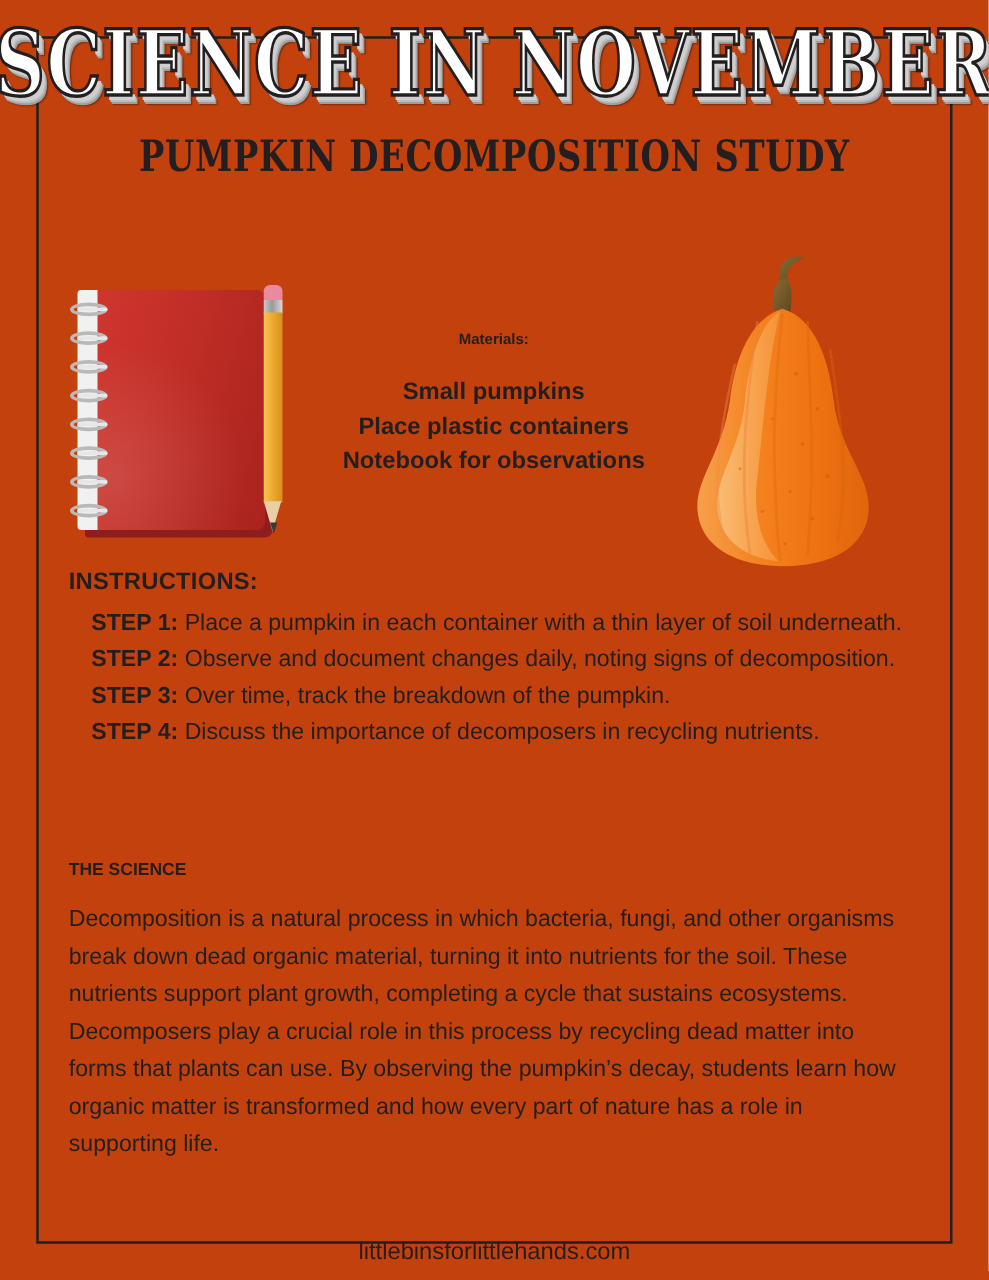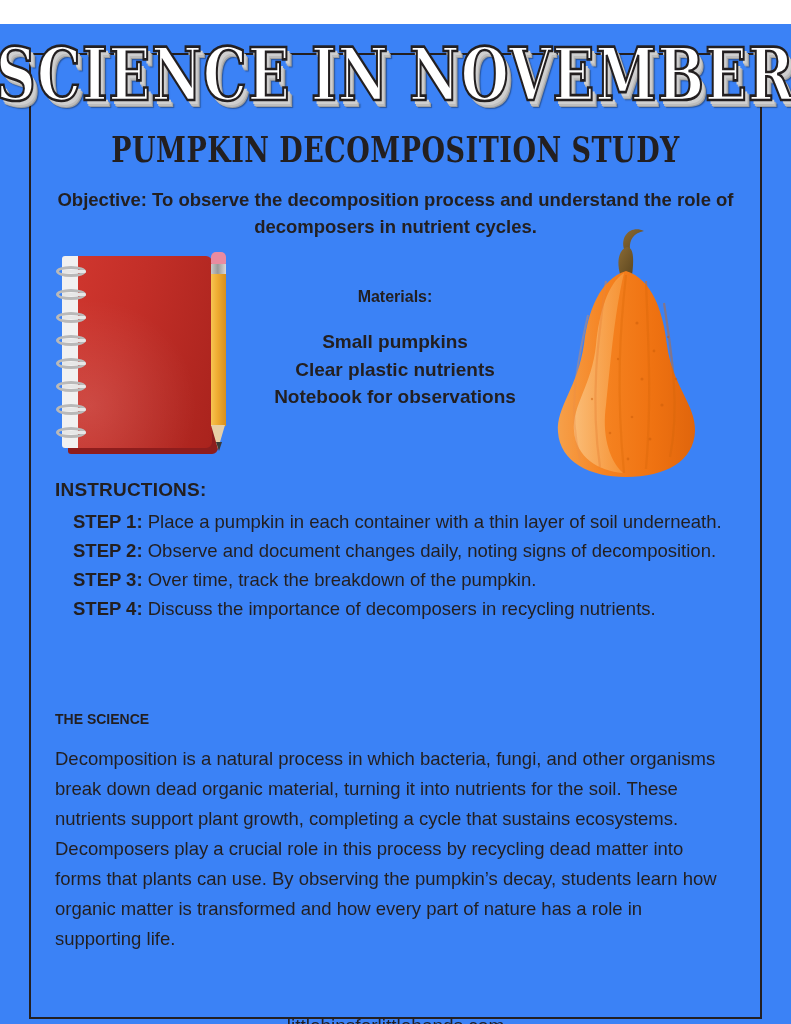--- a/index.html
+++ b/index.html
@@ -11,22 +11,21 @@
     width: 791px;
     height: 1024px;
     font-family: "Liberation Sans", sans-serif;
     color: #231f20;
     position: relative;
     overflow: hidden;
   }
   .page {
     position: absolute;
     inset: 0;
-    background: #3b82f6;
-    margin-top: 24px;
+    background: #c2410c;
   }
   .border-frame {
     position: absolute;
     left: 29px;
     top: 29px;
     width: 733px;
     height: 966px;
     border: 2px solid #231f20;
     box-sizing: border-box;
   }
@@ -88,21 +87,21 @@
 
   
   .materials {
     position: absolute;
     left: 240px;
     top: 264px;
     width: 310px;
     text-align: center;
   }
   .materials-heading {
-    font-size: 16px;
+    font-size: 12px;
     font-weight: bold;
     margin-bottom: 22px;
   }
   .materials-list {
     font-size: 19px;
     font-weight: bold;
     line-height: 1.45;
   }
   .materials-list div { white-space: nowrap; }
 
@@ -258,21 +257,20 @@
 
 <div class="page">
 
   <div class="border-frame"></div>
 
   <div class="title-wrap">
     <div class="main-title">SCIENCE IN NOVEMBER</div>
     <div class="subtitle">PUMPKIN DECOMPOSITION STUDY</div>
   </div>
 
-  <div class="objective">Objective: To observe the decomposition process and understand the role of decomposers in nutrient cycles.</div>
 
   <div class="notebook">
     <div class="nb-shadow"></div>
     <div class="nb-cover"></div>
     <div class="nb-spine"></div>
     <div class="nb-ring" style="top:10px">
         <i></i>
       </div>
     <div class="nb-ring" style="top:33px">
         <i></i>
@@ -302,21 +300,21 @@
     <div class="pencil-ferrule"></div>
     <div class="pencil-body"></div>
     <div class="pencil-tip"></div>
     <div class="pencil-lead"></div>
   </div>
 
   <div class="materials">
     <div class="materials-heading">Materials:</div>
     <div class="materials-list">
       <div>Small pumpkins</div>
-      <div>Clear plastic nutrients</div>
+      <div>Place plastic containers</div>
       <div>Notebook for observations</div>
     </div>
   </div>
 
   <div class="pumpkin">
     <svg viewBox="0 0 190 265" width="190" height="265" aria-hidden="true">
       <defs>
         <linearGradient id="pg" x1="0" y1="0" x2="1" y2="0">
           <stop offset="0%" stop-color="#f6a04a"></stop>
           <stop offset="35%" stop-color="#f58220"></stop>

